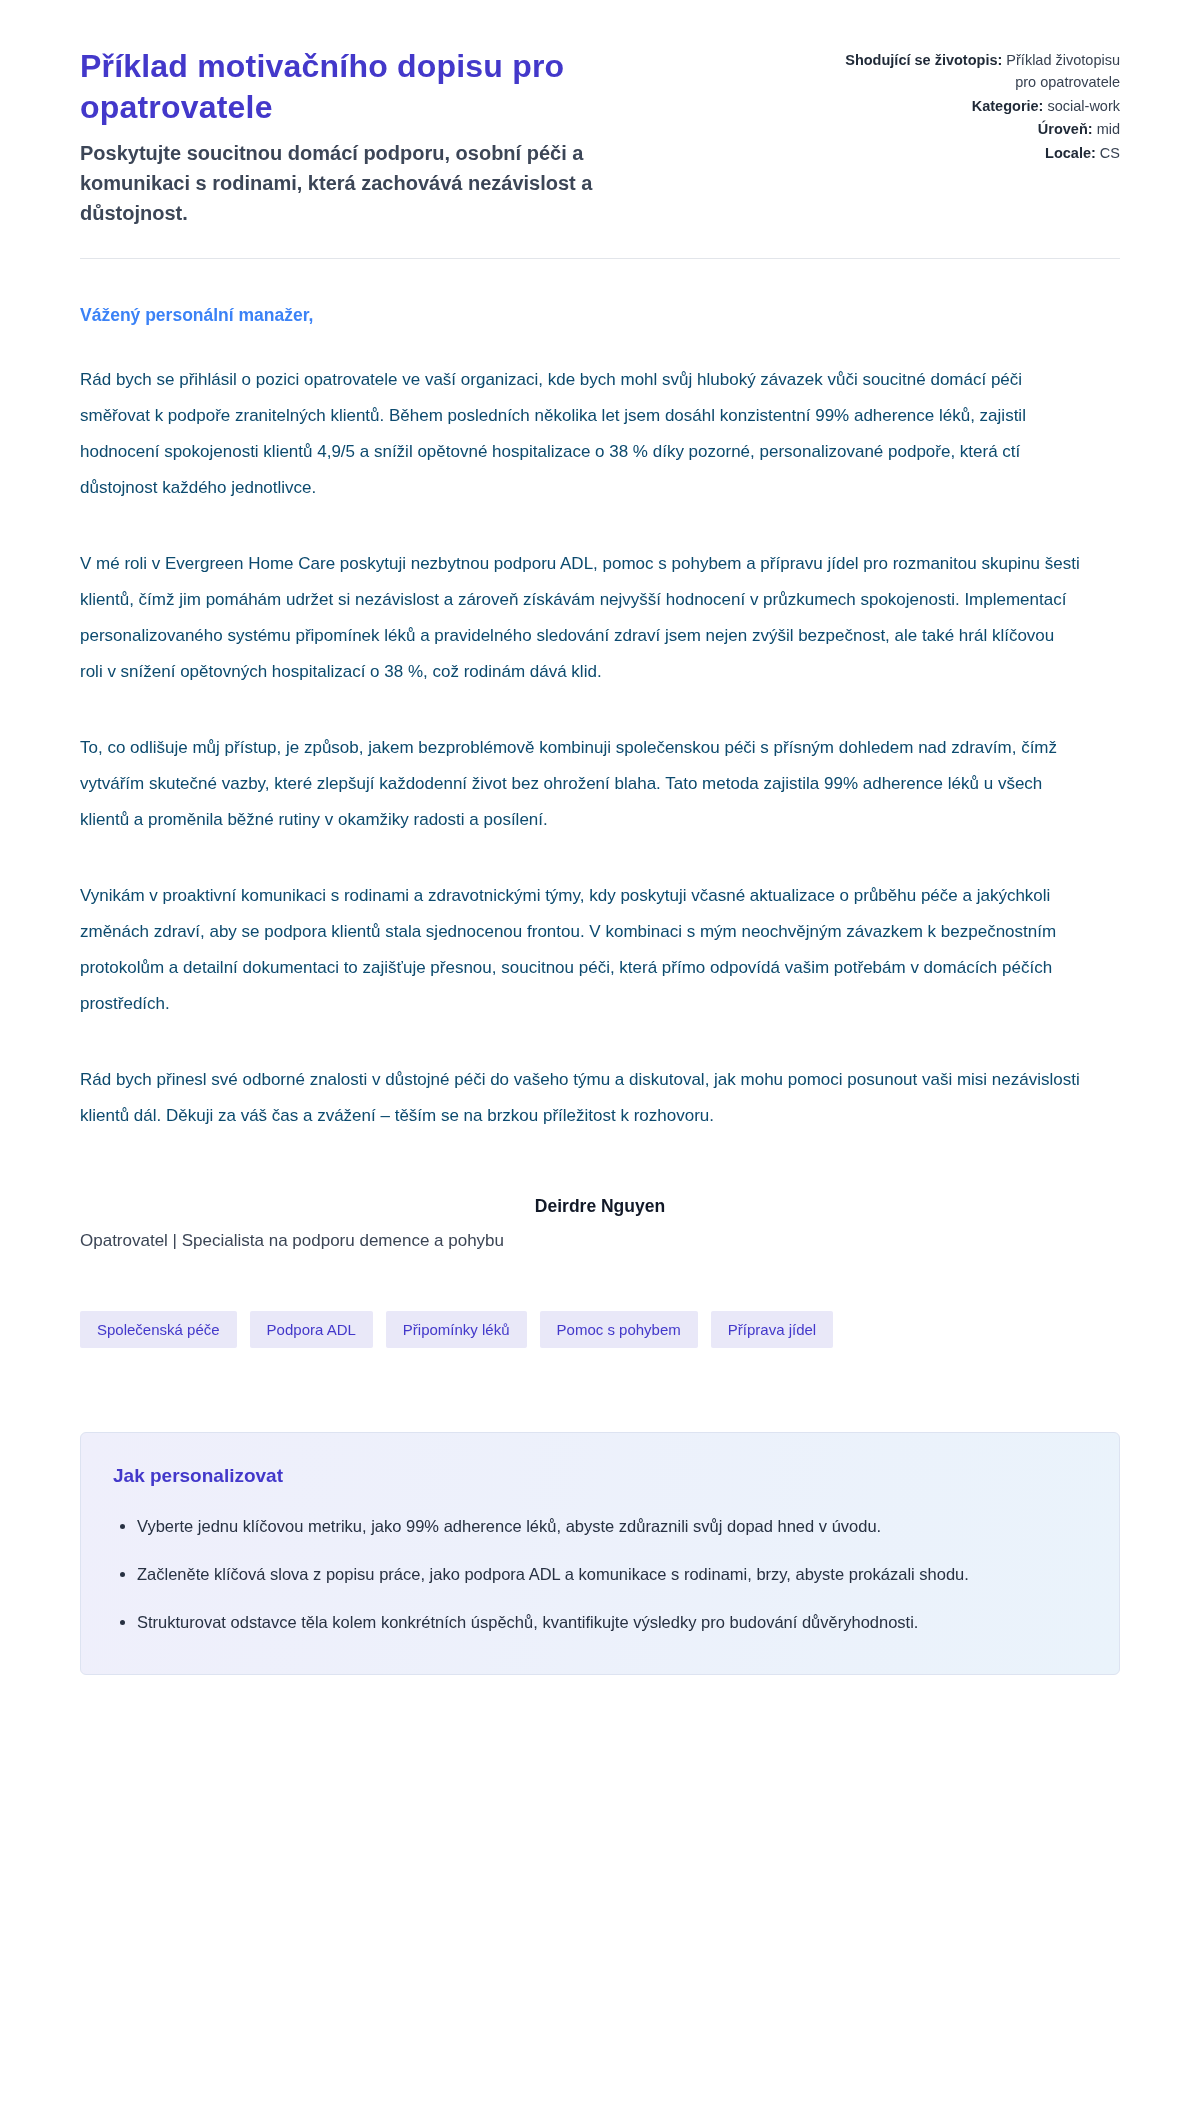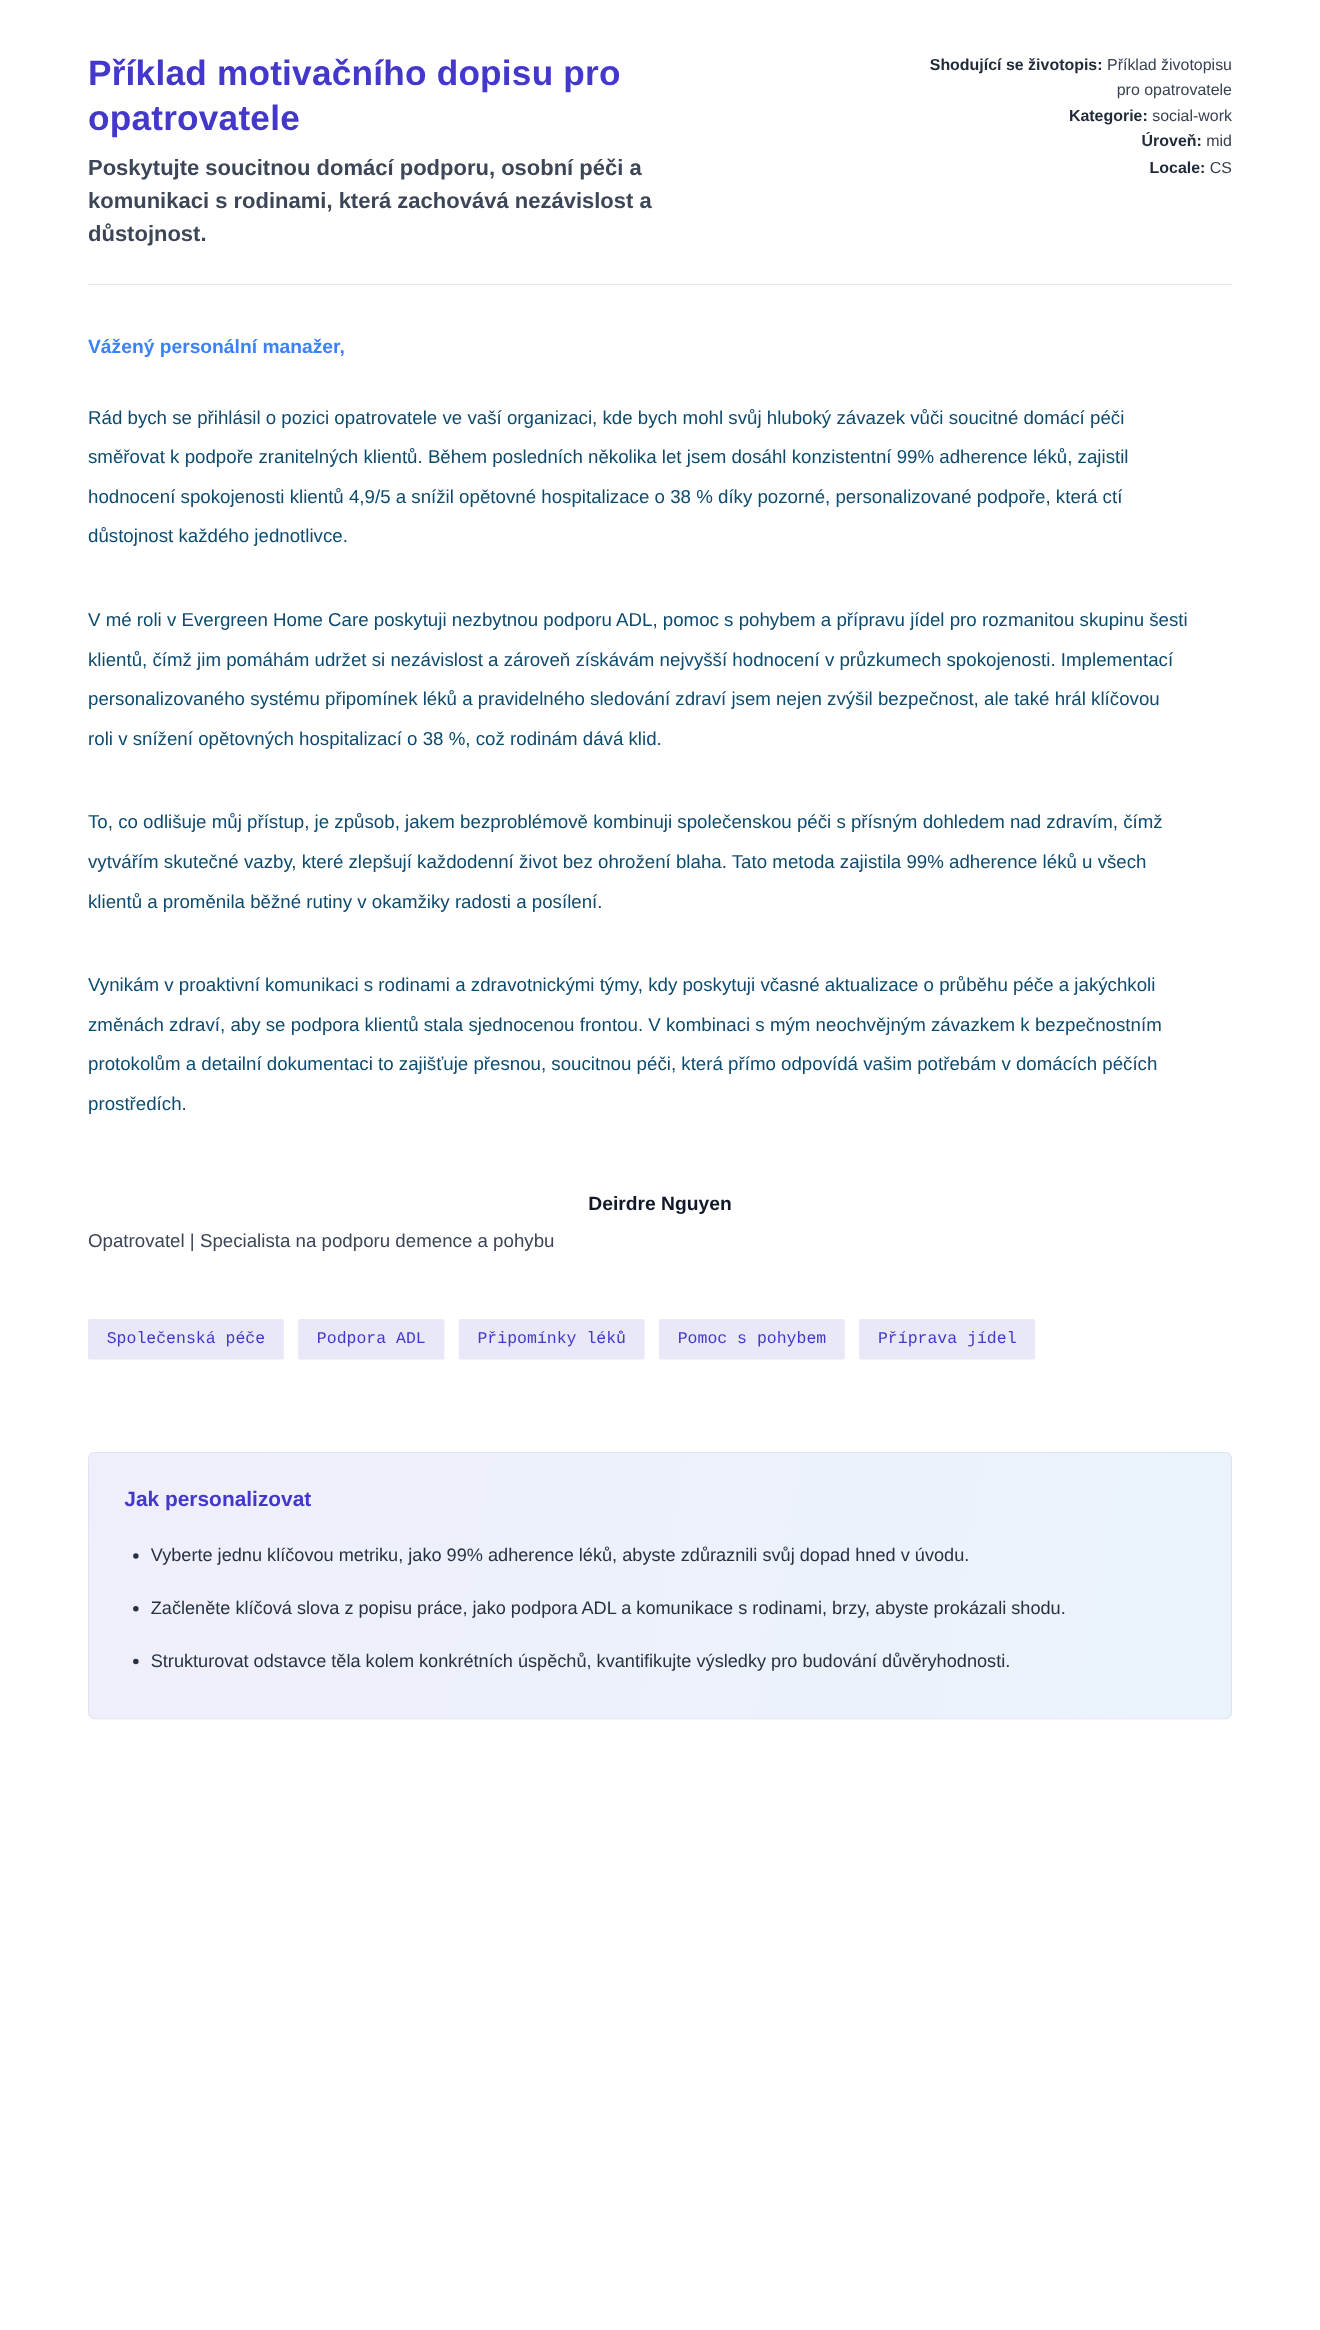--- a/index.html
+++ b/index.html
@@ -62,21 +62,21 @@
     margin-bottom: 40px;
     max-width: 1000px;
   }
 
   
   .signature { margin-top: 62px; }
   .signature-name { font-weight: 700; font-size: 17.5px; color: #111827; text-align: center; }
   .signature-role { margin-top: 14px; font-size: 17px; color: #3b4555; }
 
   
-  .tags { display: flex; gap: 13px; margin-top: 60px; font-family: Liberation Mono, monospace; }
+  .tags { display: flex; gap: 13px; margin-top: 60px; }
   .tag {
     background: #e9e8f8;
     color: #4338ca;
     font-size: 15px;
     padding: 10px 17px;
     border-radius: 2px;
     white-space: nowrap;
   }
 
   
@@ -134,20 +134,21 @@
   </div>
 
   <hr class="divider">
 
   <div class="letter">
     <div class="salutation">Vážený personální manažer,</div>
     <p class="para">Rád bych se přihlásil o pozici opatrovatele ve vaší organizaci, kde bych mohl svůj hluboký závazek vůči soucitné domácí péči směřovat k podpoře zranitelných klientů. Během posledních několika let jsem dosáhl konzistentní 99% adherence léků, zajistil hodnocení spokojenosti klientů 4,9/5 a snížil opětovné hospitalizace o 38 % díky pozorné, personalizované podpoře, která ctí důstojnost každého jednotlivce.</p>
     <p class="para">V mé roli v Evergreen Home Care poskytuji nezbytnou podporu ADL, pomoc s pohybem a přípravu jídel pro rozmanitou skupinu šesti klientů, čímž jim pomáhám udržet si nezávislost a zároveň získávám nejvyšší hodnocení v průzkumech spokojenosti. Implementací personalizovaného systému připomínek léků a pravidelného sledování zdraví jsem nejen zvýšil bezpečnost, ale také hrál klíčovou roli v snížení opětovných hospitalizací o 38 %, což rodinám dává klid.</p>
     <p class="para">To, co odlišuje můj přístup, je způsob, jakem bezproblémově kombinuji společenskou péči s přísným dohledem nad zdravím, čímž vytvářím skutečné vazby, které zlepšují každodenní život bez ohrožení blaha. Tato metoda zajistila 99% adherence léků u všech klientů a proměnila běžné rutiny v okamžiky radosti a posílení.</p>
     <p class="para">Vynikám v proaktivní komunikaci s rodinami a zdravotnickými týmy, kdy poskytuji včasné aktualizace o průběhu péče a jakýchkoli změnách zdraví, aby se podpora klientů stala sjednocenou frontou. V kombinaci s mým neochvějným závazkem k bezpečnostním protokolům a detailní dokumentaci to zajišťuje přesnou, soucitnou péči, která přímo odpovídá vašim potřebám v domácích péčích prostředích.</p>
+    <p class="para">Rád bych přinesl své odborné znalosti v důstojné péči do vašeho týmu a diskutoval, jak mohu pomoci posunout vaši misi nezávislosti klientů dál. Děkuji za váš čas a zvážení – těším se na brzkou příležitost k rozhovoru.</p>
 
     <div class="signature">
       <div class="signature-name">Deirdre Nguyen</div>
       <div class="signature-role">Opatrovatel | Specialista na podporu demence a pohybu</div>
     </div>
   </div>
 
   <div class="tags">
     <span class="tag">Společenská péče</span>
     <span class="tag">Podpora ADL</span>

